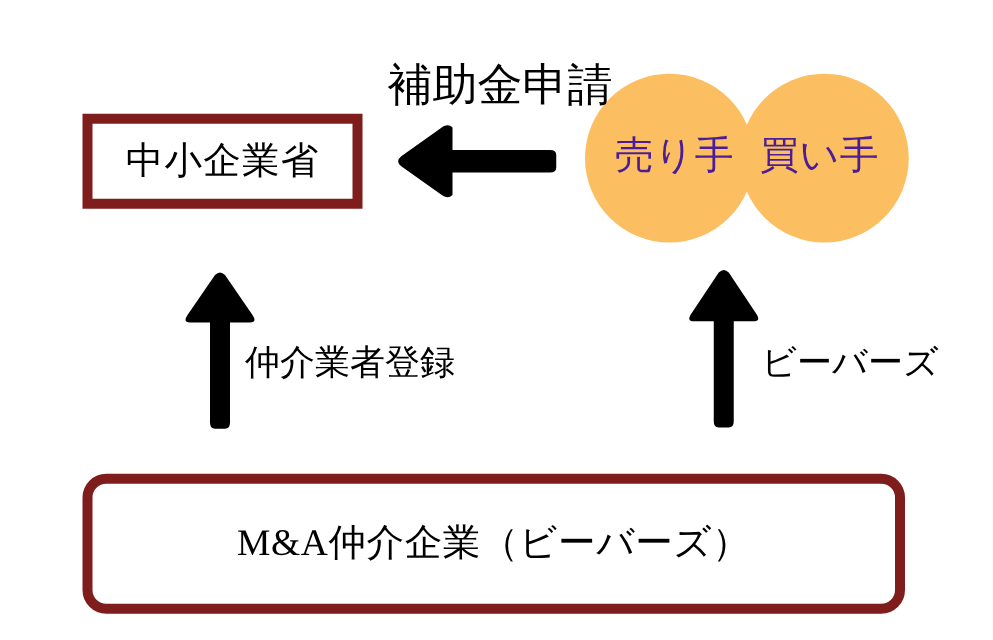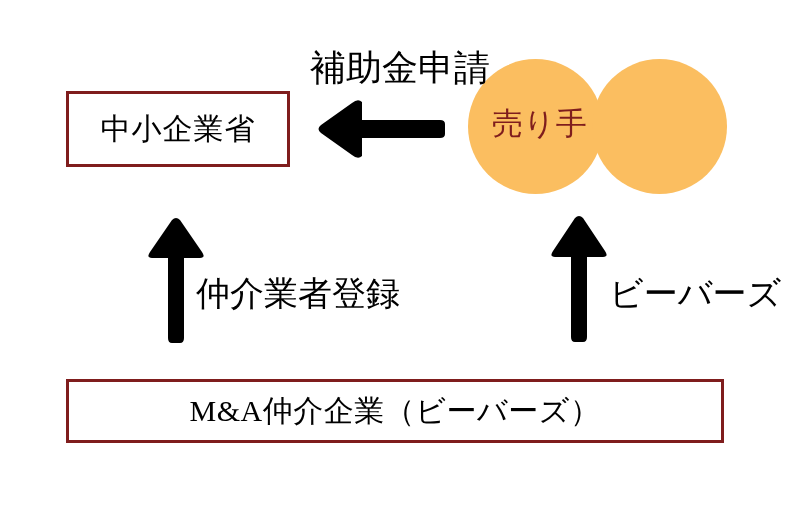--- a/index.html
+++ b/index.html
@@ -16,21 +16,21 @@
     height: 512px;
     background: #ffffff;
     overflow: hidden;
   }
 
   
   .box {
     position: absolute;
     box-sizing: border-box;
     background: #ffffff;
-    border: 3px solid #7f1d1d;
+    border: 8px solid #7f1d1d;
     display: flex;
     align-items: center;
     justify-content: center;
   }
   .box-label {
     font-family: "Liberation Serif", "DejaVu Serif", serif;
     color: #000000;
     white-space: nowrap;
     line-height: 1;
   }
@@ -40,41 +40,42 @@
     top: 91px;
     width: 224px;
     height: 76px;
   }
   #ministry-box .box-label { font-size: 30px; letter-spacing: 1px; }
 
   #broker-box {
     left: 66px;
     top: 379px;
     width: 658px;
-    height: 64px;
+    height: 112px;
+    border-radius: 19px;
   }
   #broker-box .box-label { font-size: 30px; letter-spacing: 0.5px; }
 
   
   .circle {
     position: absolute;
     width: 135px;
     height: 135px;
     border-radius: 50%;
     background: #fbbe60;
   }
   #seller-circle { left: 468px; top: 59px; }
   #buyer-circle  { left: 592px; top: 59px; }
 
   .circle-label {
     position: absolute;
     top: 108px;
     font-family: "Liberation Sans", "DejaVu Sans", sans-serif;
     font-size: 31px;
-    color: #7f1d1d;
+    color: #4c1d95;
     white-space: nowrap;
     line-height: 1;
     letter-spacing: 0.5px;
   }
   #seller-label { left: 492px; }
   #buyer-label  { left: 608px; }
 
   
   .arrow {
     position: absolute;
@@ -82,21 +83,21 @@
   .arrow svg { display: block; }
 
   #arrow-subsidy  { left: 316px; top: 98px; }
   #arrow-register { left: 146px; top: 216px; }
   #arrow-support  { left: 549px; top: 214px; }
 
   
   .caption {
     position: absolute;
     font-family: "Liberation Sans", "DejaVu Sans", sans-serif;
-    font-size: 34px;
+    font-size: 28px;
     color: #000000;
     white-space: nowrap;
     line-height: 1;
   }
   #caption-subsidy  { left: 310px; top: 50px; font-size: 36px; }
   #caption-register { left: 196px; top: 276px; }
   #caption-support  { left: 609px; top: 276px; }
 </style>
 </head>
 <body>
@@ -107,20 +108,21 @@
     <span class="box-label">中小企業省</span>
   </div>
 
   <div class="box" id="broker-box">
     <span class="box-label">M&amp;A仲介企業（ビーバーズ）</span>
   </div>
 
   <div class="circle" id="seller-circle"></div>
   <div class="circle" id="buyer-circle"></div>
   <span class="circle-label" id="seller-label">売り手</span>
+  <span class="circle-label" id="buyer-label">買い手</span>
 
   <div class="arrow" id="arrow-subsidy">
     <svg width="130" height="62" viewBox="0 0 130 62" xmlns="http://www.w3.org/2000/svg">
       <path d="M 46 4
                Q 42 0 36 5
                L 5 27
                Q 0 31 5 35
                L 36 57
                Q 42 62 46 58
                L 46 40

